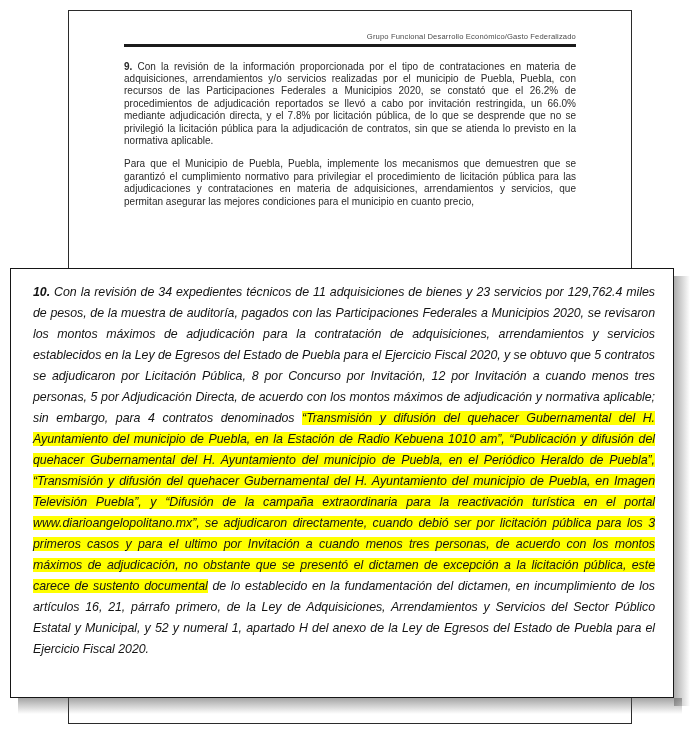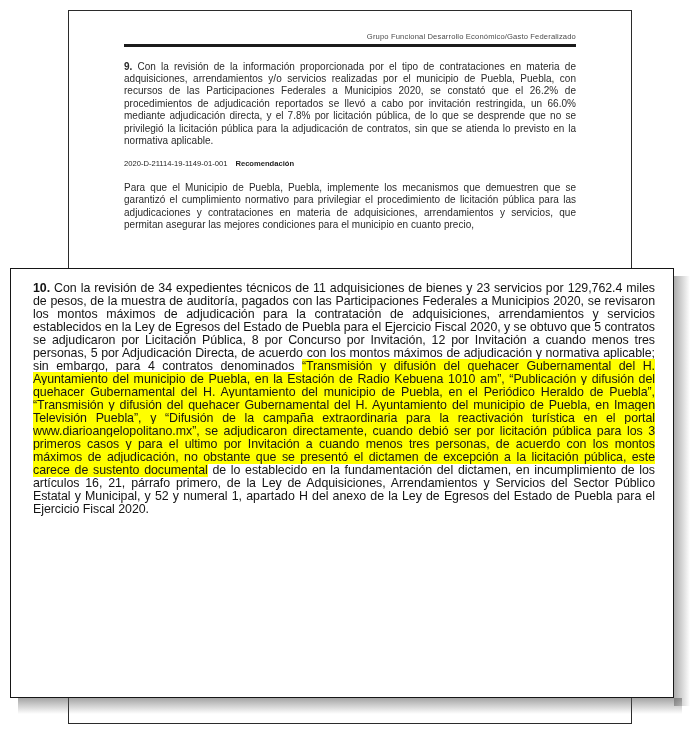--- a/index.html
+++ b/index.html
@@ -102,25 +102,26 @@
     top: 276px;
     width: 16px;
     height: 430px;
     z-index: 4;
     background: linear-gradient(to right, rgba(90,90,90,0.5), rgba(150,150,150,0.0));
   }
 
   .inset-body {
     padding: 13px 18px 10px 22px;
     font-size: 12.4px;
-    line-height: 13px;
+    line-height: 21px;
     text-align: justify;
     color: #141414;
     font-family: "Liberation Sans", sans-serif;
     letter-spacing: -0.05px;
+    font-style: italic;
   }
   .inset-body .lead-num {
     font-weight: bold;
   }
   mark.hl {
     background: #ffff00;
     color: #141414;
     padding: 0;
     box-decoration-break: clone;
     -webkit-box-decoration-break: clone;
@@ -136,23 +137,20 @@
   <div class="page-inner">
 
     <div class="doc-header">Grupo Funcional Desarrollo Económico/Gasto Federalizado</div>
     <div class="doc-header-rule"></div>
 
     <p class="bg-par">
       <span class="lead-num">9.</span>
       <span>Con la revisión de la información proporcionada por el tipo de contrataciones en materia de adquisiciones, arrendamientos y/o servicios realizadas por el municipio de Puebla, Puebla, con recursos de las Participaciones Federales a Municipios 2020, se constató que el 26.2% de procedimientos de adjudicación reportados se llevó a cabo por invitación restringida, un 66.0% mediante adjudicación directa, y el 7.8% por licitación pública, de lo que se desprende que no se privilegió la licitación pública para la adjudicación de contratos, sin que se atienda lo previsto en la normativa aplicable.</span>
     </p>
 
-    <p class="bg-rec-line">
-      <span>2020-D-21114-19-1149-01-001</span><span class="rec-word">Recomendación</span>
-    </p>
 
     <p class="bg-par">Para que el Municipio de Puebla, Puebla, implemente los mecanismos que demuestren que se garantizó el cumplimiento normativo para privilegiar el procedimiento de licitación pública para las adjudicaciones y contrataciones en materia de adquisiciones, arrendamientos y servicios, que permitan asegurar las mejores condiciones para el municipio en cuanto precio,</p>
   </div>
 
   <div id="inset-shadow-r"></div>
   <div id="inset-shadow-b"></div>
 
   <div id="inset-box">
     <div class="inset-body">
       <span class="lead-num">10.</span>

